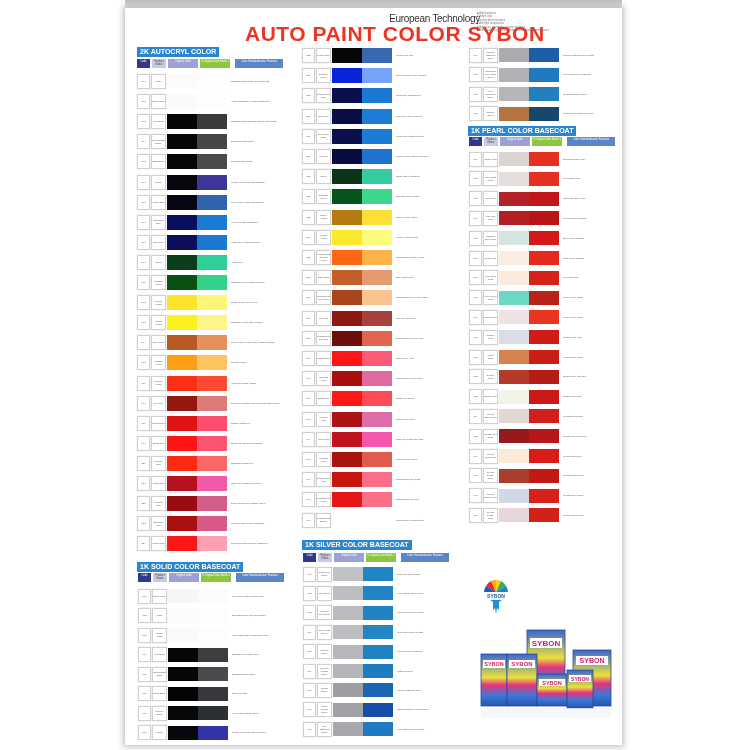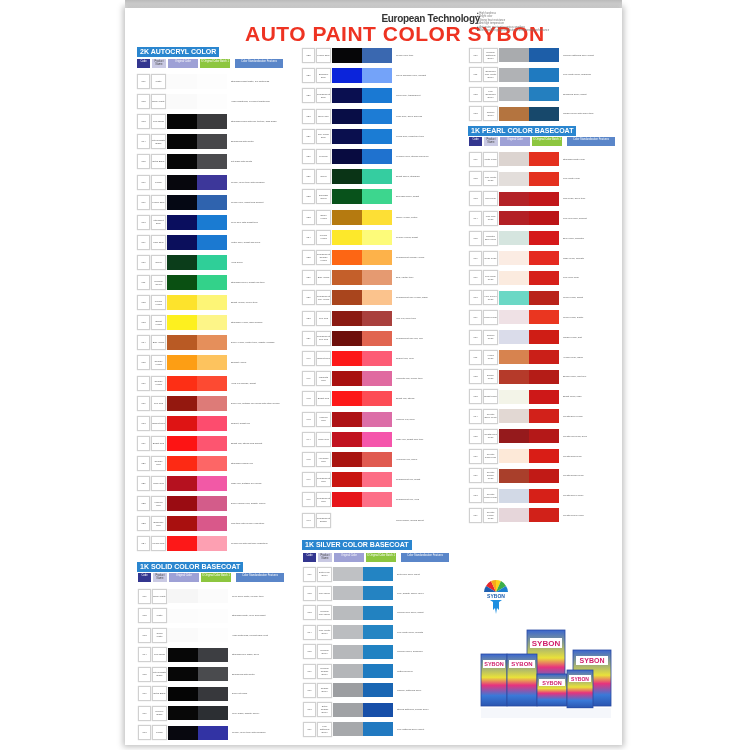--- a/index.html
+++ b/index.html
@@ -1,19 +1,19 @@
 <!DOCTYPE html>
 <html><head>
 <meta charset="utf-8">
 <style>
   html,body{margin:0;padding:0;}
   body{width:750px;height:750px;background:#ffffff;position:relative;overflow:hidden;font-family:"Liberation Sans",sans-serif;}
   .poster{position:absolute;left:125px;top:8px;width:497px;height:737px;background:#fff;box-shadow:0 0 6px 2px rgba(0,0,0,0.25);}
   .top-shadow{position:absolute;left:125px;top:0;width:497px;height:10px;background:linear-gradient(#bbb,#fff);}
-  .brand-small{position:absolute;left:290px;top:13px;font-size:10px;font-weight:bold;color:#333;letter-spacing:-0.3px;width:190px;text-align:right;}
+  .brand-small{position:absolute;left:290px;top:13px;font-size:10px;font-weight:normal;color:#333;letter-spacing:-0.3px;width:190px;text-align:right;}
   .title{position:absolute;left:245px;top:22px;font-size:21px;font-weight:bold;color:#ee3322;letter-spacing:0.5px;white-space:nowrap;}
   .bullets{position:absolute;left:477px;top:12px;list-style:none;margin:0;padding:0;font-size:2.6px;line-height:3.4px;color:#777;}
   .bullets li:before{content:"■ ";color:#555;}
   .section-title{position:absolute;height:10px;background:#2a86cf;color:#fff;font-size:7px;font-weight:bold;line-height:10px;padding:0 3px;white-space:nowrap;}
   .hdr{position:absolute;height:9px;display:flex;gap:2px;}
   .hdr span{display:block;height:9px;font-size:2.6px;color:#fff;line-height:3px;text-align:center;box-sizing:border-box;padding-top:1px;overflow:hidden;}
   .hdr .h-code{width:13px;background:#33368f;}
   .hdr .h-name{width:14px;background:#c9c9e3;color:#444;}
   .hdr .h-orig{width:30px;background:#9ea1d6;}
   .hdr .h-batch{width:30px;background:#8dc63f;}

